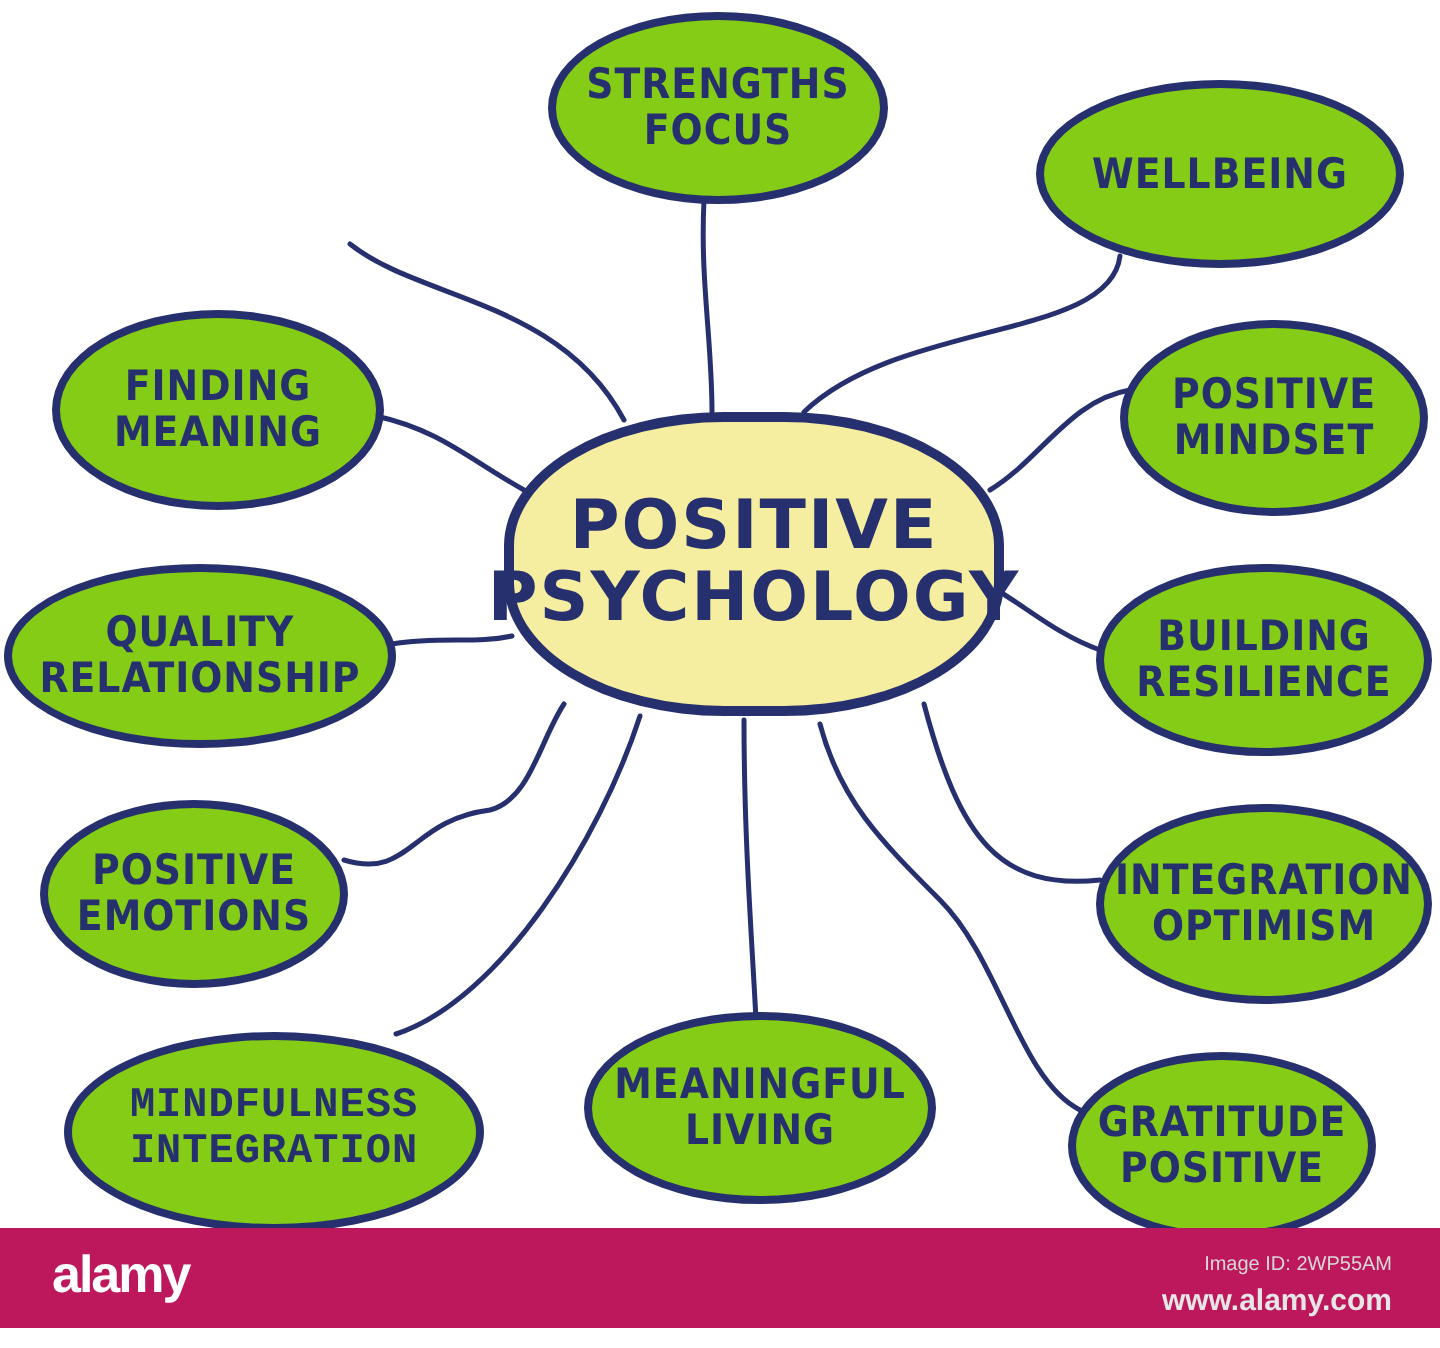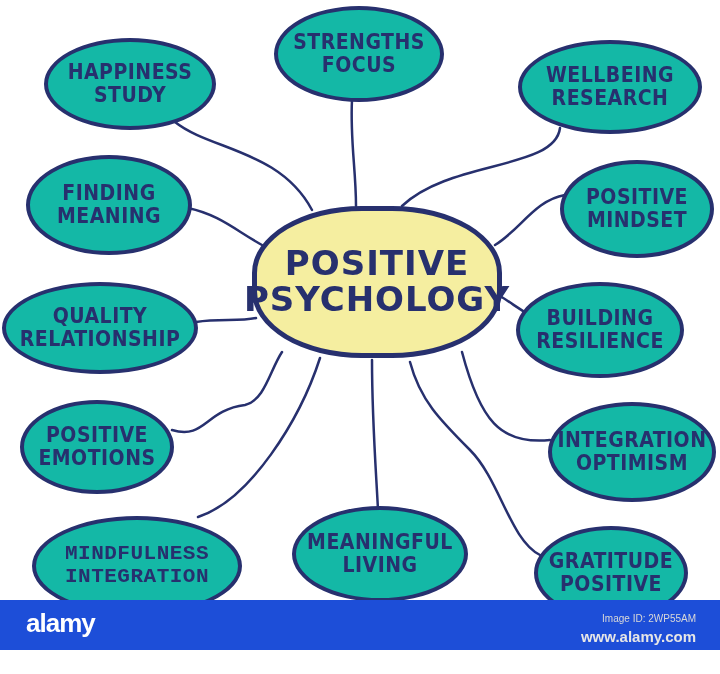--- a/index.html
+++ b/index.html
@@ -1,24 +1,24 @@
 <!DOCTYPE html>
 <html><head>
 <meta charset="utf-8">
 <style>
   html, body { margin: 0; padding: 0; }
   body { width: 720px; height: 674px; background: #ffffff; position: relative; overflow: hidden; font-family: "DejaVu Sans", sans-serif; }
   .canvas { position: absolute; left: 0; top: 0; width: 720px; height: 624px; background: #ffffff; }
   svg.links { position: absolute; left: 0; top: 0; width: 720px; height: 624px; }
-  .node { position: absolute; display: flex; flex-direction: column; align-items: center; justify-content: center; box-sizing: border-box; border: 4px solid #27306e; border-radius: 50%; background: #14b8a6; color: #27306e; text-align: center; font-family: "DejaVu Sans Condensed", "DejaVu Sans", sans-serif; font-weight: bold; letter-spacing: 0.5px; line-height: 1.08; }
+  .node { position: absolute; display: flex; flex-direction: column; align-items: center; justify-content: center; box-sizing: border-box; border: 4px solid #27306e; border-radius: 50%; background: #84cc16; color: #27306e; text-align: center; font-family: "DejaVu Sans Condensed", "DejaVu Sans", sans-serif; font-weight: bold; letter-spacing: 0.5px; line-height: 1.08; }
   .node span { display: block; }
   .node.small span { font-size: 21px; }
   .center { position: absolute; left: 252px; top: 206px; width: 250px; height: 152px; box-sizing: border-box; border: 5px solid #27306e; border-radius: 44%; background: #f5eea0; display: flex; flex-direction: column; align-items: center; justify-content: center; color: #27306e; font-family: "DejaVu Sans", sans-serif; font-weight: bold; line-height: 1.05; }
   .center span { display: block; font-size: 34px; letter-spacing: 1px; }
-  .footer { position: absolute; left: 0; top: 600px; width: 720px; height: 50px; background: #1d4ed8; }
+  .footer { position: absolute; left: 0; top: 614px; width: 720px; height: 50px; background: #be185d; }
   .footer .logo { position: absolute; left: 26px; top: 8px; color: #ffffff; font-family: "Liberation Sans", sans-serif; font-weight: bold; font-size: 26px; letter-spacing: -1px; }
   .footer .meta { position: absolute; right: 24px; top: 12px; text-align: right; color: #d8d8d8; font-family: "Liberation Sans", sans-serif; font-size: 10px; line-height: 1.4; }
   .footer .meta .url { font-weight: bold; font-size: 15px; color: #e6e6e6; }
 </style>
 </head>
 <body>
 
 <div class="canvas">
   <svg class="links" viewBox="0 0 720 624">
     <g fill="none" stroke="#27306e" stroke-width="2.5" stroke-linecap="round">
@@ -40,46 +40,41 @@
   <div class="center">
     <span>POSITIVE</span>
     <span>PSYCHOLOGY</span>
   </div>
 
   <div class="node small" style="left:274px;top:6px;width:170px;height:96px;">
     <span>STRENGTHS</span>
     <span>FOCUS</span>
   </div>
 
-  <div class="node small" style="left:44px;top:38px;width:172px;height:92px;">
-    <span>HAPPINESS</span>
-    <span>STUDY</span>
-  </div>
 
   <div class="node small" style="left:518px;top:40px;width:184px;height:94px;">
     <span>WELLBEING</span>
-    <span>RESEARCH</span>
   </div>
 
   <div class="node small" style="left:26px;top:155px;width:166px;height:100px;">
     <span>FINDING</span>
     <span>MEANING</span>
   </div>
 
   <div class="node small" style="left:560px;top:160px;width:154px;height:98px;">
     <span>POSITIVE</span>
     <span>MINDSET</span>
   </div>
 
   <div class="node small" style="left:2px;top:282px;width:196px;height:92px;">
     <span>QUALITY</span>
     <span>RELATIONSHIP</span>
   </div>
 
-  <div class="node small" style="left:516px;top:282px;width:168px;height:96px;">
+  <div class="node small" style="left:548px;top:282px;width:168px;height:96px;">
     <span>BUILDING</span>
     <span>RESILIENCE</span>
   </div>
 
   <div class="node small" style="left:20px;top:400px;width:154px;height:94px;">
     <span>POSITIVE</span>
     <span>EMOTIONS</span>
   </div>
 
   <div class="node small" style="left:548px;top:402px;width:168px;height:100px;">

